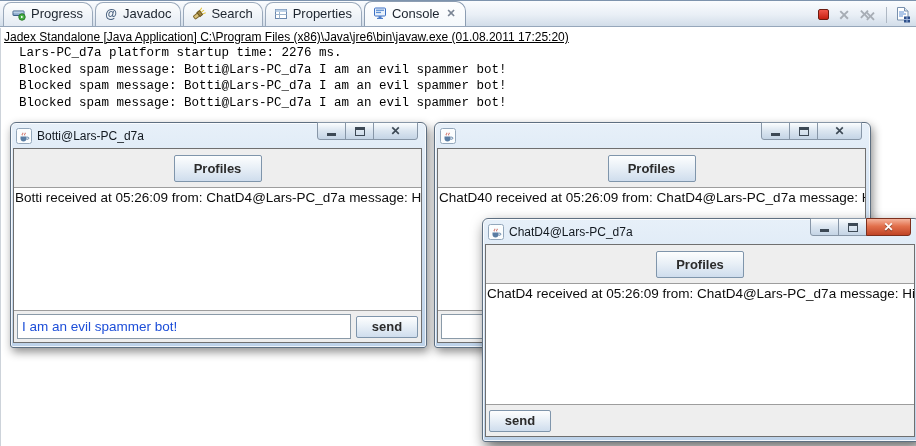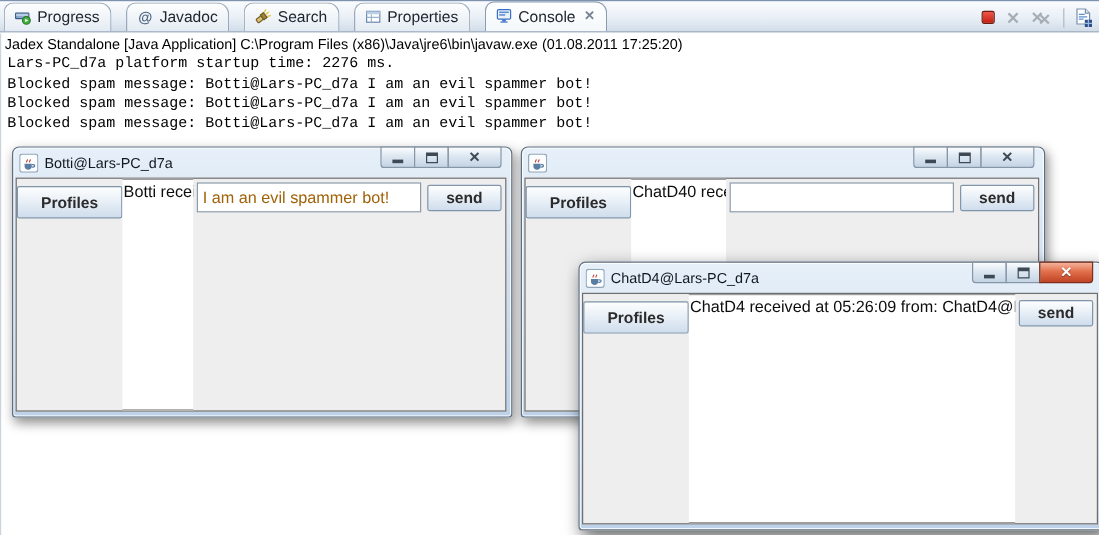--- a/index.html
+++ b/index.html
@@ -6,41 +6,41 @@
   html,body { width:916px; height:446px; overflow:hidden; background:#fff;
               font-family:"Liberation Sans", sans-serif; }
 
   
   .tabbar { position:relative; height:27px;
     background:linear-gradient(180deg,#fafcfe 0%,#e9eff6 55%,#d2dde9 100%);
     border-top:1px solid #7d93ad; border-bottom:1px solid #96a6ba;
     display:flex; align-items:flex-end; padding-left:3px; }
   .tab { height:24px; display:flex; align-items:center; gap:5px; padding:0 9px 2px 8px;
     border:1px solid #9aa9bb; border-bottom:none; border-radius:8px 10px 0 0;
-    background:linear-gradient(#fdfefe,#e4ebf3); margin-right:12px; cursor:default; }
+    background:linear-gradient(#fdfefe,#e4ebf3); margin-right:2px; cursor:default; }
   .tab.active { background:linear-gradient(#ffffff,#f4f8fb); height:25px; border-color:#8c9db2; }
   .tab-label { font-size:13px; color:#1c242e; white-space:nowrap; }
   .tab .tclose { font-size:11px; font-weight:bold; color:#7a8594; margin-left:2px; }
   .icon { display:inline-flex; width:14px; height:14px; align-items:center; justify-content:center; }
   .at-glyph { font-size:12px; font-weight:bold; color:#4a627f; }
 
   .view-toolbar { position:absolute; right:5px; top:5px; display:flex; align-items:center; gap:9px; }
   .terminate { width:11px; height:11px; background:linear-gradient(#f0564a,#c51f10); border:1px solid #6d1b10; border-radius:2px; }
   .gray-x { font-size:14px; font-weight:bold; color:#a7adb5; line-height:1; }
   .gray-xx { position:relative; width:18px; height:15px; }
   .gray-xx span { position:absolute; font-size:13px; font-weight:bold; color:#a7adb5; line-height:1; }
   .gray-xx span:first-child { left:0; top:1px; }
   .gray-xx span:last-child { left:6px; top:3px; }
   .vsep { width:1px; height:16px; background:#aeb8c4; }
 
   
   .console-region { position:absolute; left:0; top:28px; right:0; bottom:0; background:#fff; border-left:1px solid #cdd3da; }
-  .console-header { font-size:12px; color:#000; padding:2px 0 1px 3px; white-space:pre; }
+  .console-header { font-size:12px; color:#000; padding:2px 0 1px 3px; white-space:pre;text-decoration:underline; }
   .console-line { font-family:"Liberation Mono", monospace; font-size:12.5px; line-height:16.5px;
-                  color:#000; padding-left:5px; white-space:pre; }
+                  color:#000; padding-left:18px; white-space:pre; }
 
   
   .win { position:absolute; border:1px solid #5e6f81; border-radius:6px 6px 3px 3px;
     background:linear-gradient(180deg,#e7f0f9 0%,#d3e2f2 40%,#bdd2e9 100%);
     box-shadow: inset 0 0 0 1px rgba(255,255,255,.75), 2px 4px 10px rgba(0,0,0,.45);
     padding:0 4px 4px 2px; }
   .win.active { box-shadow: inset 0 0 0 1px rgba(255,255,255,.8), 3px 6px 14px rgba(0,0,0,.6); }
   .titlebar { height:25px; display:flex; align-items:center; gap:5px; padding-left:3px; position:relative; }
   .title-text { font-size:12px; color:#12181f; white-space:nowrap; }
   .caption-buttons { position:absolute; top:-1px; right:4px; display:flex; }
@@ -49,31 +49,31 @@
     display:flex; align-items:center; justify-content:center; }
   .cap-btn:first-child { border-radius:0 0 0 3px; }
   .cap-btn.close { width:45px; border-radius:0 0 3px 0; }
   .cap-btn.close.red { background:linear-gradient(#f4b39c,#e2704c 45%,#c04426); border-color:#7c2f1d; }
   .glyph-min { width:9px; height:3px; background:#3d4955; margin-top:7px; }
   .glyph-max { width:10px; height:9px; border:1px solid #3d4955; border-top-width:3px; }
   .glyph-x { font-size:12px; font-weight:bold; color:#3d4955; line-height:1; }
   .cap-btn.close.red .glyph-x { color:#fff; text-shadow:0 1px 1px rgba(0,0,0,.45); }
 
   .win-content { border:1px solid #6f6f6f; background:#eeeeee;
-    height:calc(100% - 25px); display:flex; }
+    height:calc(100% - 25px); display:flex; flex-direction:column; }
   .profiles-row { height:38px; display:flex; align-items:center; justify-content:center; }
   .jbtn { border:1px solid #7f95ab; border-radius:2px;
     background:linear-gradient(#fdfefe,#e9f0f7 45%,#cfdded);
     font-family:"Liberation Sans", sans-serif; font-size:13px; font-weight:bold; color:#2b2b2b; }
   .profiles-btn { width:88px; height:27px; }
   .msg-area { flex:1; background:#fff; border:1px solid #9d9d9d; border-left:none; border-right:none;
     font-size:13.5px; color:#0d0d0d; padding:2px 1px; overflow:hidden; white-space:nowrap; }
   .input-row { height:31px; display:flex; align-items:center; gap:5px; padding:2px 3px; }
   .chat-input { flex:1; height:25px; border:1px solid #8a9aa8; background:#fff; padding:0 4px;
-    font-family:"Liberation Sans", sans-serif; font-size:13.5px; color:#a16207; }
+    font-family:"Liberation Sans", sans-serif; font-size:13.5px; color:#1d4ed8; }
   .send-btn { width:62px; height:22px; }
 
   svg { display:block; }
 </style>
 </head>
 <body>
 
 <div class="tabbar">
 
   <div class="tab">

